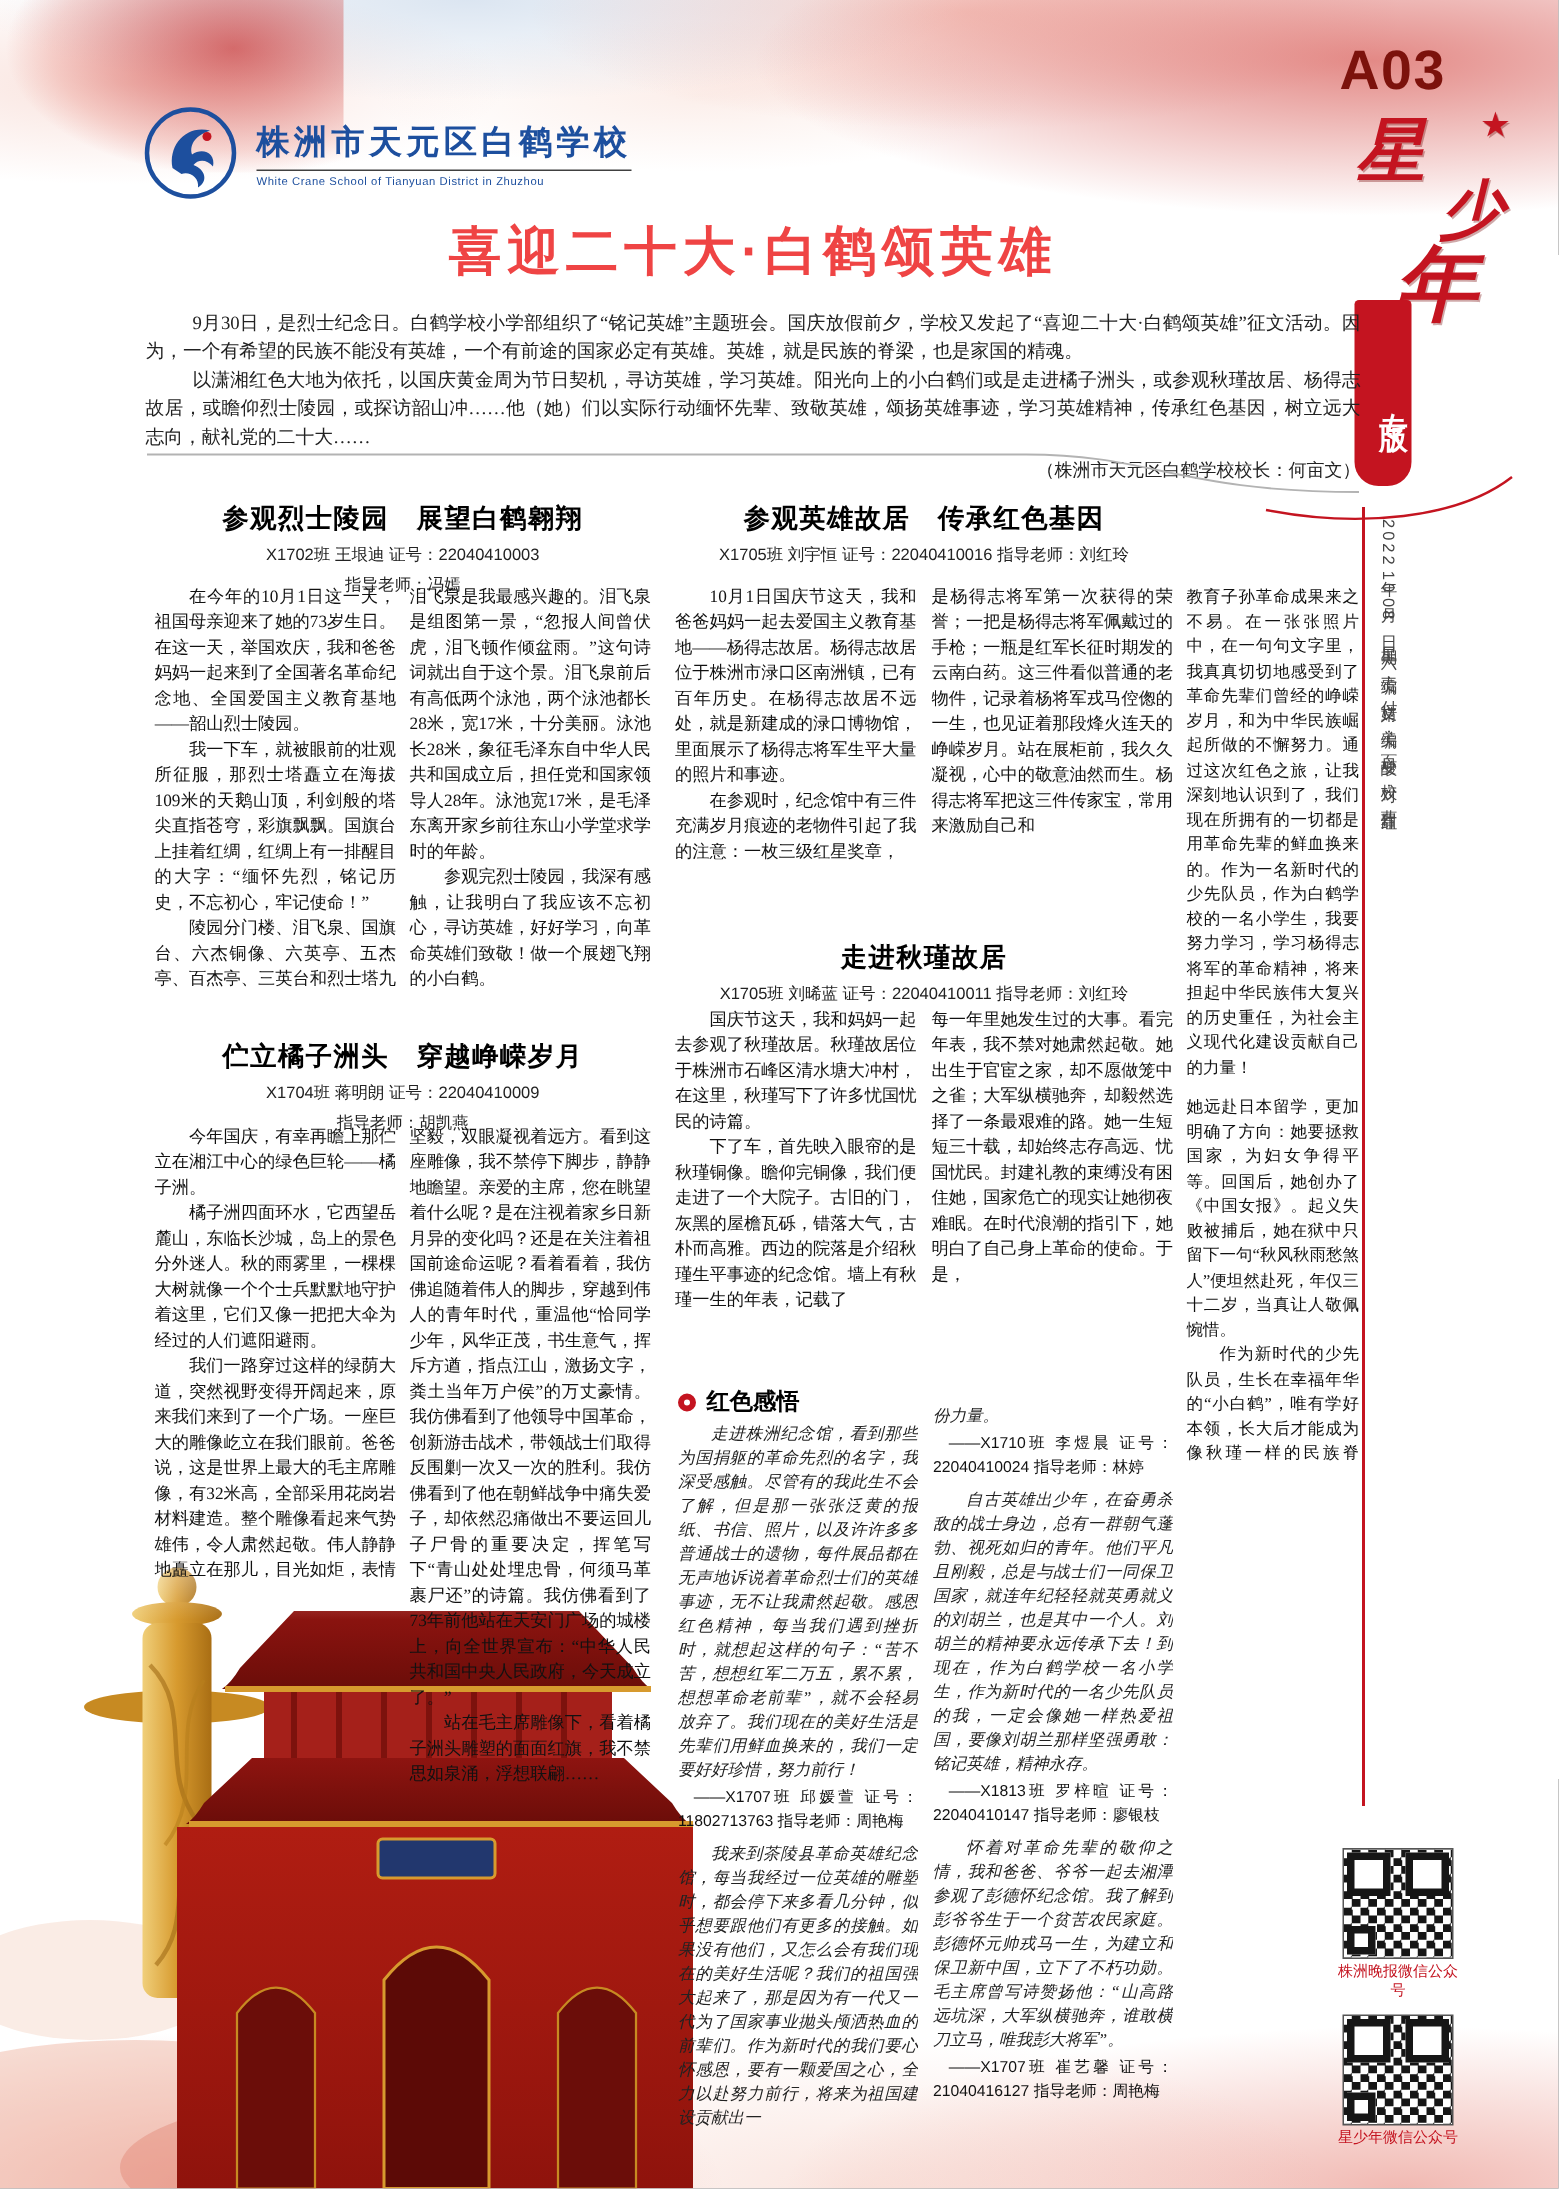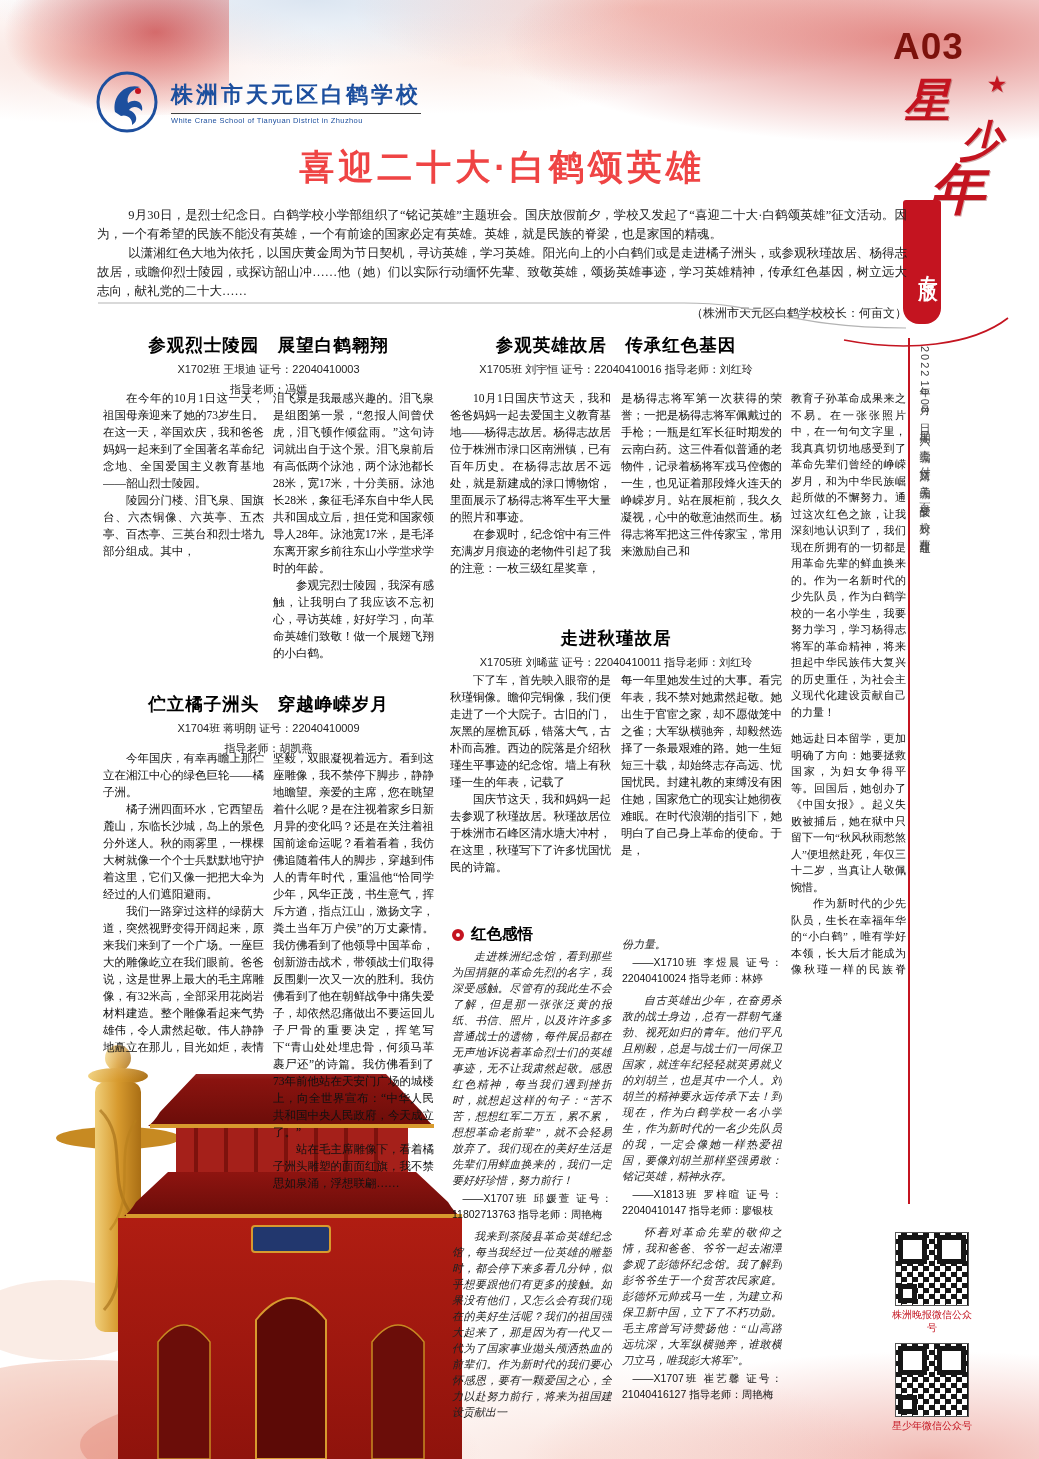--- a/index.html
+++ b/index.html
@@ -230,20 +230,21 @@
     <path d="M2,5 H588 C672,5 690,30 810,30" stroke="#b3b3b3" stroke-width="1.2" fill="none"></path>
   </svg>
 
   <div class="art-head" id="art1-head">
     <div class="art-title">参观烈士陵园　展望白鹤翱翔</div>
     <div class="art-by">X1702班 王垠迪 证号：22040410003</div>
     <div class="art-by">指导老师：冯嫣</div>
   </div>
   <div class="col" id="art1-col1">
     <p>在今年的10月1日这一天，祖国母亲迎来了她的73岁生日。在这一天，举国欢庆，我和爸爸妈妈一起来到了全国著名革命纪念地、全国爱国主义教育基地——韶山烈士陵园。</p>
+    <p>我一下车，就被眼前的壮观所征服，那烈士塔矗立在海拔109米的天鹅山顶，利剑般的塔尖直指苍穹，彩旗飘飘。国旗台上挂着红绸，红绸上有一排醒目的大字：“缅怀先烈，铭记历史，不忘初心，牢记使命！”</p>
     <p>陵园分门楼、泪飞泉、国旗台、六杰铜像、六英亭、五杰亭、百杰亭、三英台和烈士塔九部分组成。其中，</p>
   </div>
   <div class="col" id="art1-col2">
     <p class="cont">泪飞泉是我最感兴趣的。泪飞泉是组图第一景，“忽报人间曾伏虎，泪飞顿作倾盆雨。”这句诗词就出自于这个景。泪飞泉前后有高低两个泳池，两个泳池都长28米，宽17米，十分美丽。泳池长28米，象征毛泽东自中华人民共和国成立后，担任党和国家领导人28年。泳池宽17米，是毛泽东离开家乡前往东山小学堂求学时的年龄。</p>
     <p>参观完烈士陵园，我深有感触，让我明白了我应该不忘初心，寻访英雄，好好学习，向革命英雄们致敬！做一个展翅飞翔的小白鹤。</p>
   </div>
 
   <div class="art-head" id="art2-head">
     <div class="art-title">伫立橘子洲头　穿越峥嵘岁月</div>
     <div class="art-by">X1704班 蒋明朗 证号：22040410009</div>
@@ -272,22 +273,22 @@
   </div>
   <div class="col narrow" id="art3-col3">
     <p class="cont">教育子孙革命成果来之不易。在一张张照片中，在一句句文字里，我真真切切地感受到了革命先辈们曾经的峥嵘岁月，和为中华民族崛起所做的不懈努力。通过这次红色之旅，让我深刻地认识到了，我们现在所拥有的一切都是用革命先辈的鲜血换来的。作为一名新时代的少先队员，作为白鹤学校的一名小学生，我要努力学习，学习杨得志将军的革命精神，将来担起中华民族伟大复兴的历史重任，为社会主义现代化建设贡献自己的力量！</p>
   </div>
 
   <div class="art-head" id="art4-head">
     <div class="art-title">走进秋瑾故居</div>
     <div class="art-by">X1705班 刘晞蓝 证号：22040410011 指导老师：刘红玲</div>
   </div>
   <div class="col" id="art4-col1">
+    <p>国庆节这天，我和妈妈一起去参观了秋瑾故居。秋瑾故居位于株洲市石峰区清水塘大冲村，在这里，秋瑾写下了许多忧国忧民的诗篇。</p>
     <p>下了车，首先映入眼帘的是秋瑾铜像。瞻仰完铜像，我们便走进了一个大院子。古旧的门，灰黑的屋檐瓦砾，错落大气，古朴而高雅。西边的院落是介绍秋瑾生平事迹的纪念馆。墙上有秋瑾一生的年表，记载了</p>
-    <p>国庆节这天，我和妈妈一起去参观了秋瑾故居。秋瑾故居位于株洲市石峰区清水塘大冲村，在这里，秋瑾写下了许多忧国忧民的诗篇。</p>
   </div>
   <div class="col" id="art4-col2">
     <p class="cont">每一年里她发生过的大事。看完年表，我不禁对她肃然起敬。她出生于官宦之家，却不愿做笼中之雀；大军纵横驰奔，却毅然选择了一条最艰难的路。她一生短短三十载，却始终志存高远、忧国忧民。封建礼教的束缚没有困住她，国家危亡的现实让她彻夜难眠。在时代浪潮的指引下，她明白了自己身上革命的使命。于是，</p>
   </div>
   <div class="col narrow" id="art4-col3">
     <p class="cont">她远赴日本留学，更加明确了方向：她要拯救国家，为妇女争得平等。回国后，她创办了《中国女报》。起义失败被捕后，她在狱中只留下一句“秋风秋雨愁煞人”便坦然赴死，年仅三十二岁，当真让人敬佩惋惜。</p>
     <p>作为新时代的少先队员，生长在幸福年华的“小白鹤”，唯有学好本领，长大后才能成为像秋瑾一样的民族脊梁……</p>
   </div>
 
   <div class="ganwu-head">

